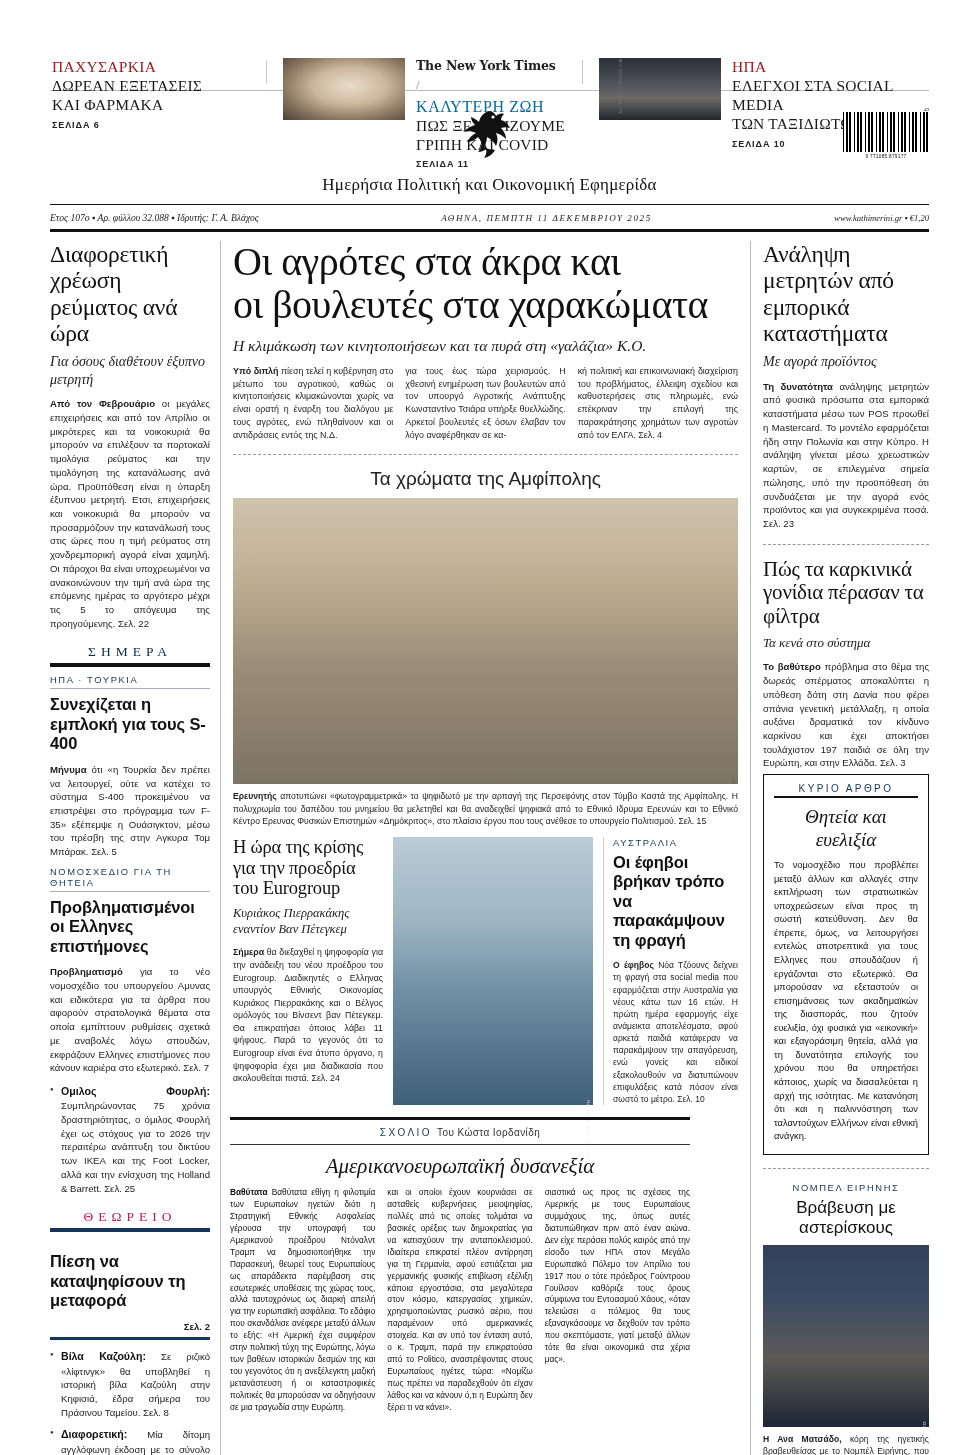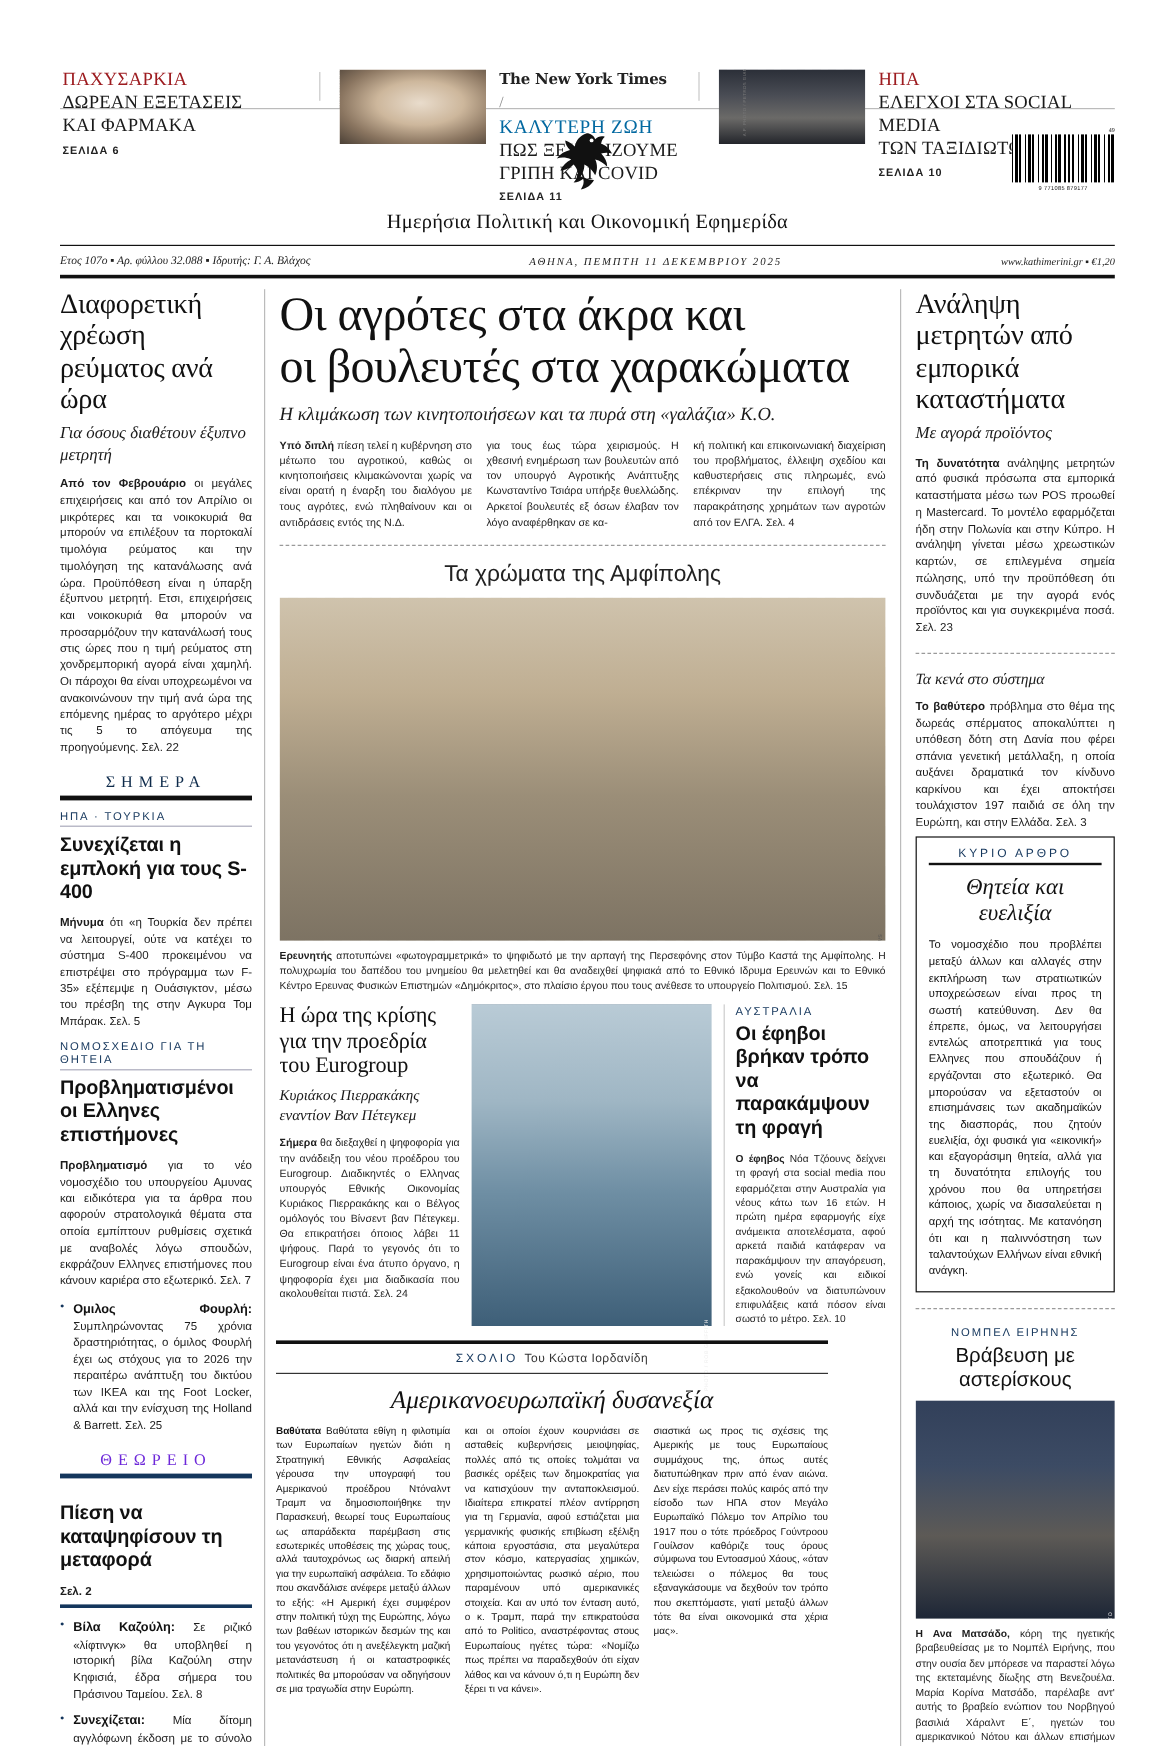--- a/index.html
+++ b/index.html
@@ -96,21 +96,21 @@
   }
   .body-txt b { font-weight: 700; }
   .hr-dash { border-top: 1px dashed #9a9a9a; margin: 13px 0; height:0; }
 
   
   .sec-band { margin-top: 14px; }
   .sec-title {
     text-align:center; font-size: 13.5px; letter-spacing: 5px;
     font-family: "Liberation Serif", serif; color:#0d2a4a; padding-bottom: 3px;
   }
-  .sec-title.blue { color:#6d28d9; }
+  .sec-title.blue { color:#be185d; }
   .rule-heavy { height:4px; background:#111; }
   .rule-heavy.blue { background:#14365c; }
   .kicker-sm {
     font-family:"Liberation Sans",sans-serif; font-size:9.4px; letter-spacing:1.6px;
     color:#14365c; padding: 7px 0 3px; border-bottom:1px solid #aab; margin-bottom:6px;
   }
   h3.sans-head {
     font-family:"Liberation Sans","DejaVu Sans",sans-serif; font-weight:700;
     font-size: 16.5px; line-height:1.18; color:#111; letter-spacing:-.1px;
   }
@@ -278,30 +278,30 @@
         </p>
       </div>
 
       <div class="sec-band">
         <div class="sec-title blue">ΘΕΩΡΕΙΟ</div>
         <div class="rule-heavy blue"></div>
       </div>
 
       <div>
         <h3 class="sans-head" style="margin-top:20px">Πίεση να καταψηφίσουν τη μεταφορά</h3>
-        <div class="body-txt" style="font-weight:700">Σελ. 2</div>
+        <div class="body-txt" style="text-align:right;font-weight:700">Σελ. 2</div>
       </div>
       <div class="rule-heavy blue" style="height:3px;margin-top:4px"></div>
 
       <div class="body-txt bullets">
         <p>
           <b>Βίλα Καζούλη:</b><span> Σε ριζικό «λίφτινγκ» θα υποβληθεί η ιστορική βίλα Καζούλη στην Κηφισιά, έδρα σήμερα του Πράσινου Ταμείου. Σελ. 8</span>
         </p>
         <p style="margin-top:8px">
-          <b>Συνεχίζεται:</b><span> Μία δίτομη αγγλόφωνη έκδοση με το σύνολο του έργου του Αριστοτέλη κυκλοφορεί 71 χρόνια μετά την ιστορική και μοναδική έκδοση της Οξφόρδης. Σελ. 15</span>
+          <b>Διαφορετική:</b><span> Μία δίτομη αγγλόφωνη έκδοση με το σύνολο του έργου του Αριστοτέλη κυκλοφορεί 71 χρόνια μετά την ιστορική και μοναδική έκδοση της Οξφόρδης. Σελ. 15</span>
         </p>
 
       </div>
     </div>
 
     <div class="col-mid">
 
       <div>
         <h1 style="font-size:40px;line-height:1.07;font-weight:400;letter-spacing:-.5px">Οι αγρότες στα άκρα και</h1>
         <h1 style="font-size:40px;line-height:1.07;font-weight:400;letter-spacing:-.5px">οι βουλευτές στα χαρακώματα</h1>
@@ -361,20 +361,21 @@
         <h2 class="ser-head">Ανάληψη μετρητών από εμπορικά καταστήματα</h2>
         <div class="deck">Με αγορά προϊόντος</div>
         <p class="body-txt">
           <b>Τη δυνατότητα</b><span> ανάληψης μετρητών από φυσικά πρόσωπα στα εμπορικά καταστήματα μέσω των POS προωθεί η Mastercard. Το μοντέλο εφαρμόζεται ήδη στην Πολωνία και στην Κύπρο. Η ανάληψη γίνεται μέσω χρεωστικών καρτών, σε επιλεγμένα σημεία πώλησης, υπό την προϋπόθεση ότι συνδυάζεται με την αγορά ενός προϊόντος και για συγκεκριμένα ποσά. Σελ. 23</span>
         </p>
       </div>
 
       <div class="hr-dash"></div>
 
       <div>
+        <h2 class="ser-head" style="font-size:21px">Πώς τα καρκινικά γονίδια πέρασαν τα φίλτρα</h2>
         <div class="deck" style="font-size:13px">Τα κενά στο σύστημα</div>
         <p class="body-txt">
           <b>Το βαθύτερο</b><span> πρόβλημα στο θέμα της δωρεάς σπέρματος αποκαλύπτει η υπόθεση δότη στη Δανία που φέρει σπάνια γενετική μετάλλαξη, η οποία αυξάνει δραματικά τον κίνδυνο καρκίνου και έχει αποκτήσει τουλάχιστον 197 παιδιά σε όλη την Ευρώπη, και στην Ελλάδα. Σελ. 3</span>
         </p>
       </div>
 
       <div class="leader-box">
         <div class="com-head" style="border-bottom:none;padding-bottom:2px">ΚΥΡΙΟ ΑΡΘΡΟ</div>
         <div class="leader-rule"></div>
         <div class="leader-title">Θητεία και ευελιξία</div>

